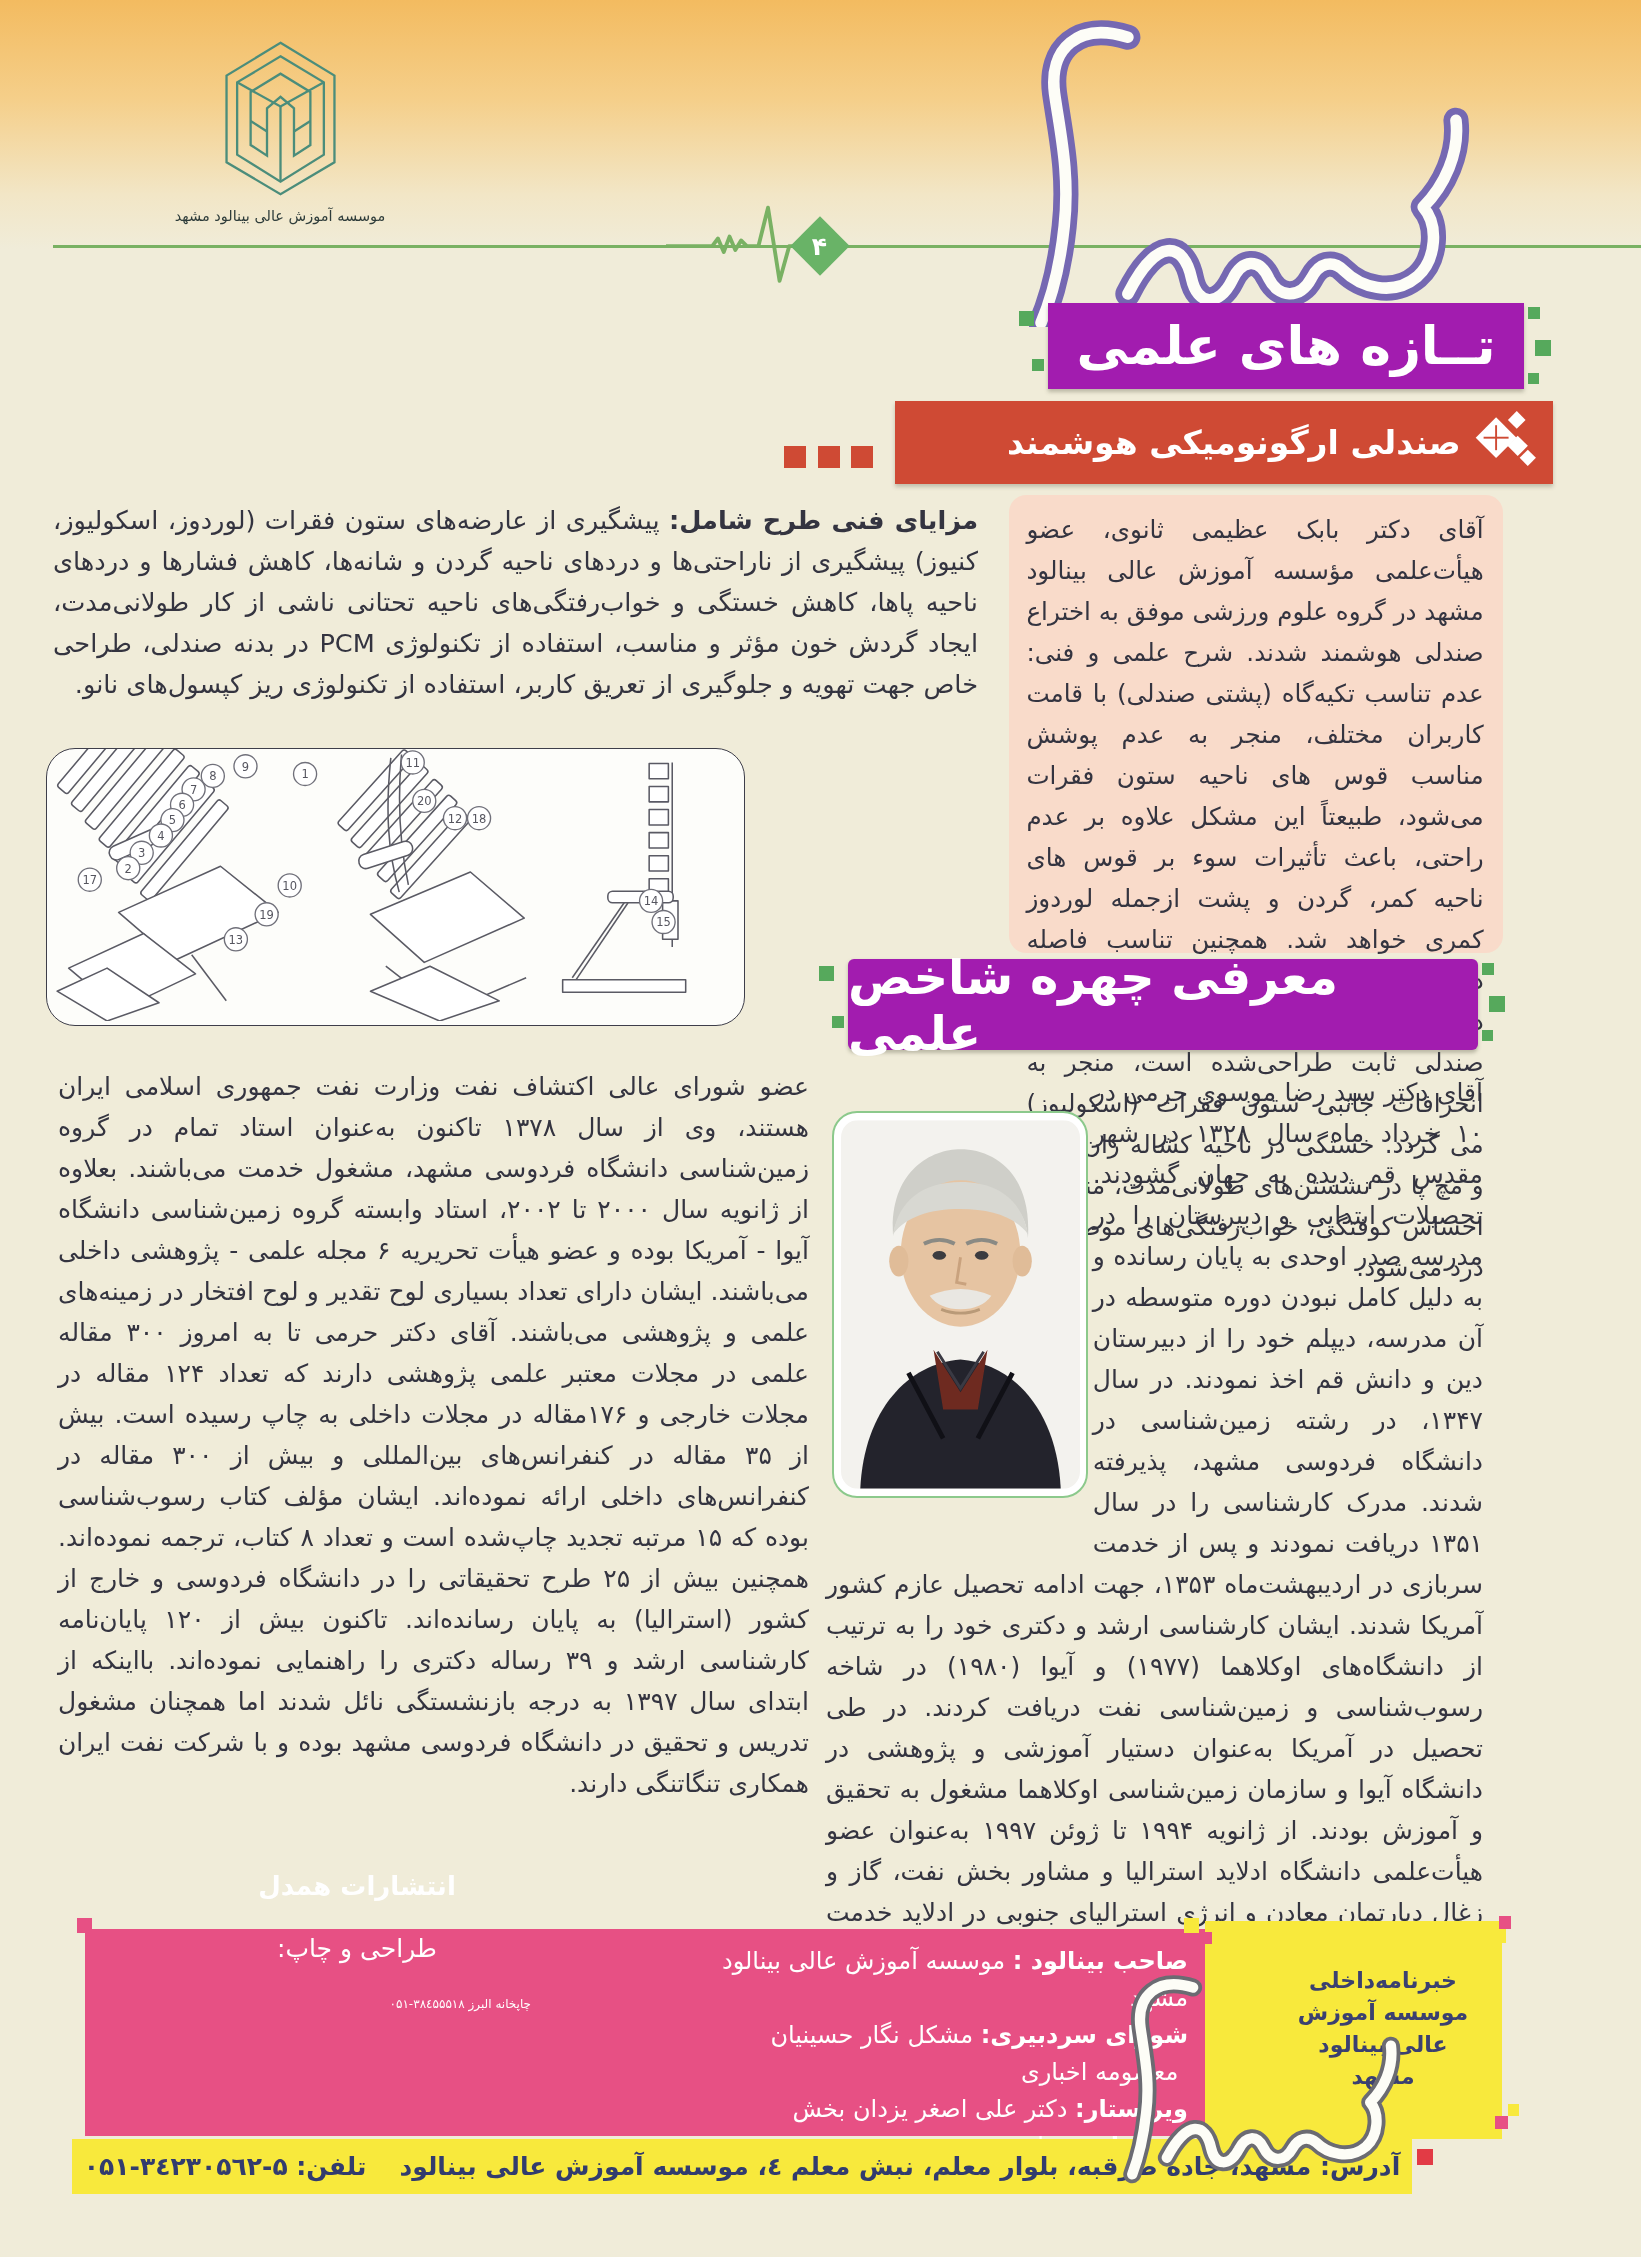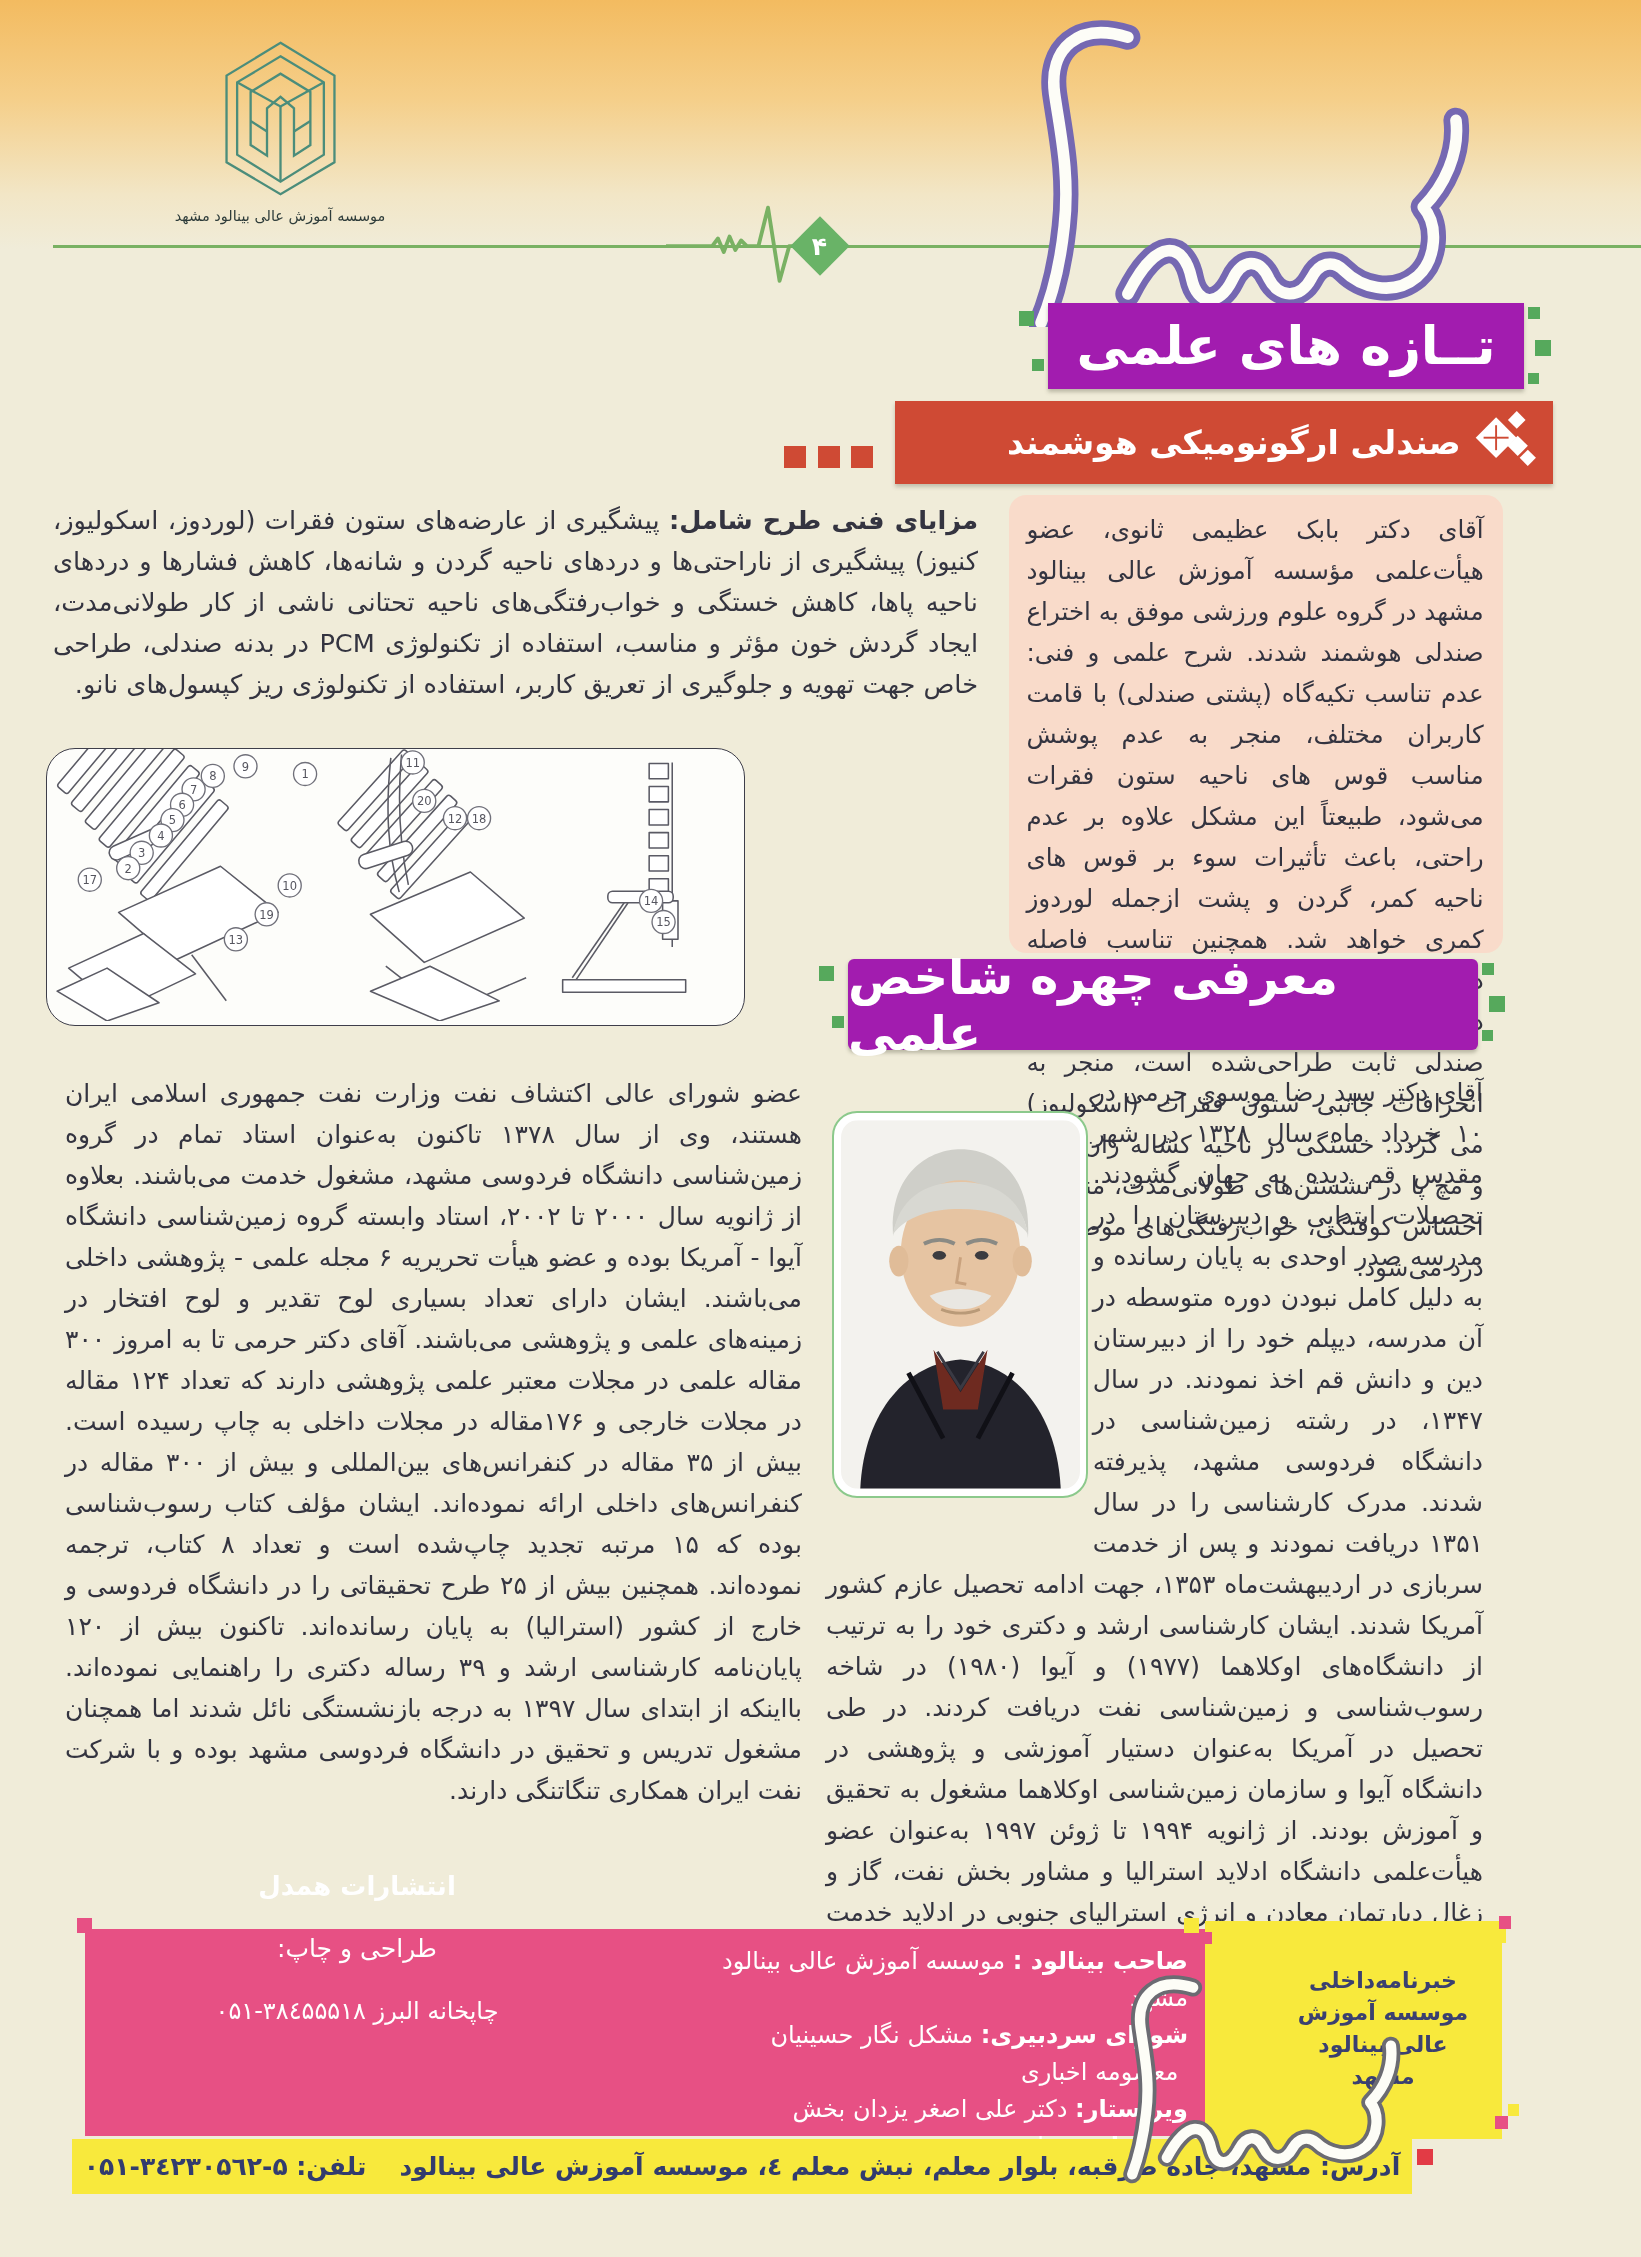--- a/index.html
+++ b/index.html
@@ -28,39 +28,39 @@
   .sq3 div{width:22px;height:22px;background:#cf4a34;}
   .pink-box{position:absolute;left:1009px;top:495px;width:494px;height:458px;background:#f9dbca;border-radius:17.4px;
     padding:13.5px 19.3px 0 17.4px;box-sizing:border-box;}
   .body-text{direction:rtl;text-align:justify;color:#343440;}
   .pink-box p{margin:0;font-size:24.6px;line-height:41px;}
   .art1-left{position:absolute;left:53px;top:500px;width:925px;}
   .art1-left p{margin:0;font-size:25.6px;line-height:41px;}
   .figure-box{position:absolute;left:46px;top:748px;width:697px;height:276px;background:#fdfdfa;
     border:1.9px solid #3e3e4a;border-radius:29px;}
   .art2-left{position:absolute;left:53px;top:1061px;width:761px;}
-  .art2-left p{margin:12px;font-size:25px;line-height:41px;}
+  .art2-left p{margin:5px;font-size:25px;line-height:41px;}
   .art2-right{position:absolute;left:826px;top:1072px;width:657px;}
   .art2-right p{margin:0;font-size:25px;line-height:41px;}
   .photo-float{float:left;width:261px;height:436px;margin-left:5.8px;margin-top:39px;direction:ltr;}
   .photo-frame{width:239px;height:369px;border:2.9px solid #8cc98c;border-radius:25px;background:#fff;
     padding:6.8px;box-sizing:content-box;}
   .photo-frame svg{border-radius:17.4px;display:block;}
   
   .f-pink{position:absolute;left:85px;top:1929px;width:1120px;height:207px;background:#e75084;}
   .f-yellow{position:absolute;left:1205px;top:1921px;width:297px;height:218px;background:#f8e93c;}
   .f-tag{position:absolute;left:1284px;top:1965px;width:198px;direction:rtl;text-align:center;
     color:#3b4070;font-weight:bold;font-size:22px;line-height:32px;}
   .f-staff{position:absolute;left:676px;top:1943px;width:512px;direction:rtl;color:#fff;font-size:24px;line-height:37px;}
   .f-staff b{font-weight:bold;}
   .f-staff .indent{padding-right:9.7px;}
   .f-pub{position:absolute;left:183px;top:1871px;width:348px;text-align:center;color:#fff;direction:rtl;}
   .f-pub .t1{font-weight:bold;font-size:26px;margin-bottom:33px;}
   .f-pub .t2{font-size:25px;margin-bottom:34px;}
-  .f-pub .t3{font-size:24px;letter-spacing:1px;}
+  .f-pub .t3{font-size:12px;letter-spacing:1px;text-align:right;}
   .f-addr{position:absolute;left:72px;top:2139px;width:1340px;height:55px;background:#f8e93c;
     display:flex;align-items:center;justify-content:center;gap:33px;direction:rtl;
     color:#323c6e;font-weight:bold;font-size:25px;}
   .chk{position:absolute;}
   .chk div{position:absolute;}
   .red-dot{position:absolute;left:1417px;top:2149px;width:16.4px;height:16.4px;background:#e23b45;}
 </style>
 </head>
 <body>
 

